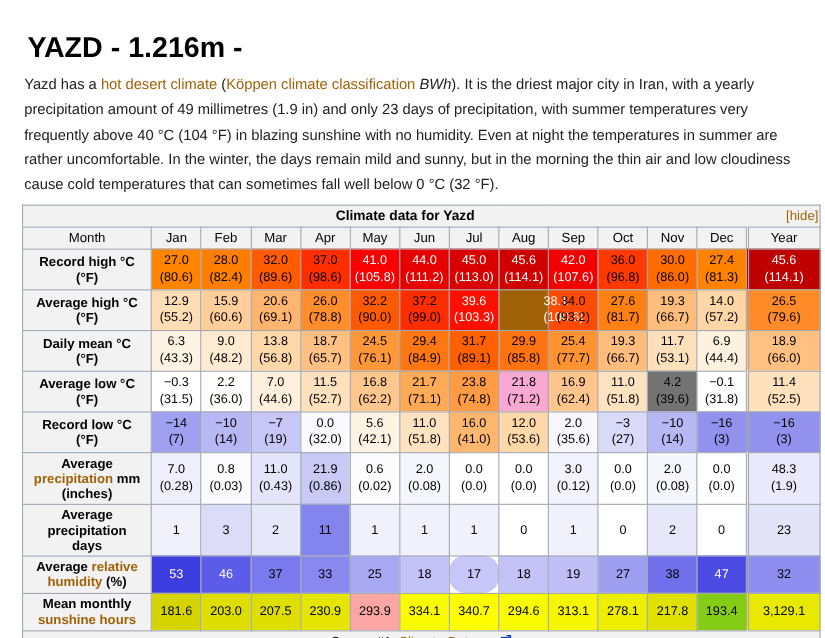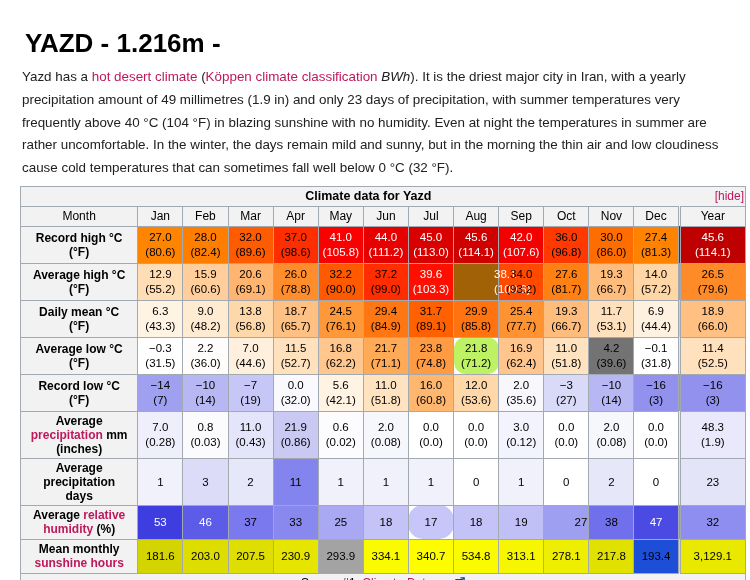--- a/index.html
+++ b/index.html
@@ -1,19 +1,19 @@
 <!DOCTYPE html>
 <html><head>
 <meta charset="utf-8">
 <style>
   html,body{margin:0;padding:0;background:#fff;}
   body{width:750px;height:580px;overflow:hidden;font-family:"Liberation Sans",sans-serif;color:#000;}
   h1.page-title{margin:28px 0 6px 25px;font-size:26px;line-height:30px;font-weight:bold;letter-spacing:0px;}
   p.intro{margin:8px 14px 6px 22px;width:714px;font-size:13.4px;line-height:22.8px;color:#202122;}
-  .lnk{color:#be185d;text-decoration:none;cursor:pointer;}
+  .lnk{color:#a16207;text-decoration:none;cursor:pointer;}
   i{font-style:italic;}
 
   table.climate{border-collapse:collapse;margin:4px 0 0 20px;width:726px;table-layout:fixed;
     text-align:center;background:#fff;border:1px solid #a2a9b1;font-size:11.5px;}
   table.climate th,table.climate td{border:1px solid #a2a9b1;padding:1px 1px;vertical-align:middle;}
   .tbl-title{background:#f2f2f2;font-size:12.5px;font-weight:bold;padding:2px 4px;height:17px;}
   .hide-link{float:right;font-weight:normal;font-size:12px;}
   thead th.mh{background:#f2f2f2;font-size:12px;font-weight:normal;height:17px;}
   tbody th.rl{background:#f2f2f2;font-size:12px;font-weight:bold;line-height:14px;padding:2px 1px;}
   tbody td{line-height:14.5px;}
@@ -125,36 +125,36 @@
       </tr>
       <tr>
         <th class="rl"><span>Average low °C</span><br><span>(°F)</span></th>
         <td style="background: rgb(255, 255, 255);">−0.3<br><span>(31.5)</span></td>
         <td style="background: rgb(254, 253, 251);">2.2<br><span>(36.0)</span></td>
         <td style="background: rgb(255, 240, 222);">7.0<br><span>(44.6)</span></td>
         <td style="background: rgb(255, 225, 189);">11.5<br><span>(52.7)</span></td>
         <td style="background: rgb(255, 198, 142);">16.8<br><span>(62.2)</span></td>
         <td style="background: rgb(255, 170, 87);">21.7<br><span>(71.1)</span></td>
         <td style="background: rgb(255, 156, 67);">23.8<br><span>(74.8)</span></td>
-        <td style="background: #bef264; border-radius: 12px;">21.8<br><span>(71.2)</span></td>
+        <td style="background: #f9a8d4;">21.8<br><span>(71.2)</span></td>
         <td style="background: rgb(255, 197, 141);">16.9<br><span>(62.4)</span></td>
         <td style="background: rgb(255, 226, 192);">11.0<br><span>(51.8)</span></td>
         <td style="background: #737373;">4.2<br><span>(39.6)</span></td>
         <td style="background: rgb(255, 255, 255);">−0.1<br><span>(31.8)</span></td>
         <td class="yearcol" style="background: rgb(255, 225, 190);">11.4<br><span>(52.5)</span></td>
       </tr>
       <tr>
         <th class="rl"><span>Record low °C</span><br><span>(°F)</span></th>
         <td style="background: rgb(160, 160, 241);">−14<br><span>(7)</span></td>
         <td style="background: rgb(183, 183, 244);">−10<br><span>(14)</span></td>
         <td style="background: rgb(199, 199, 247);">−7<br><span>(19)</span></td>
         <td style="background: rgb(250, 250, 254);">0.0<br><span>(32.0)</span></td>
         <td style="background: rgb(255, 243, 228);">5.6<br><span>(42.1)</span></td>
         <td style="background: rgb(255, 226, 192);">11.0<br><span>(51.8)</span></td>
-        <td style="background: rgb(255, 183, 111);">16.0<br><span>(60.8)</span></td>
+        <td style="background: rgb(255, 183, 111);">16.0<br><span>(41.0)</span></td>
         <td style="background: rgb(255, 216, 169);">12.0<br><span>(53.6)</span></td>
         <td style="background: rgb(247, 247, 252);">2.0<br><span>(35.6)</span></td>
         <td style="background: rgb(217, 217, 248);">−3<br><span>(27)</span></td>
         <td style="background: rgb(183, 183, 244);">−10<br><span>(14)</span></td>
         <td style="background: rgb(146, 146, 238);">−16<br><span>(3)</span></td>
         <td class="yearcol" style="background: rgb(146, 146, 238);">−16<br><span>(3)</span></td>
       </tr>
       <tr>
         <th class="rl"><span>Average</span><br><span class="lnk">precipitation</span><span> mm</span><br><span>(inches)</span></th>
         <td style="background: rgb(239, 239, 252);">7.0<br><span>(0.28)</span></td>
@@ -191,39 +191,39 @@
         <th class="rl"><span>Average </span><span class="lnk">relative</span><br><span class="lnk">humidity</span><span> (%)</span></th>
         <td class="wt" style="background: rgb(61, 61, 224);">53</td>
         <td class="wt" style="background: rgb(92, 92, 232);">46</td>
         <td style="background: rgb(122, 122, 238);">37</td>
         <td style="background: rgb(136, 136, 239);">33</td>
         <td style="background: rgb(168, 168, 243);">25</td>
         <td style="background: rgb(195, 195, 248);">18</td>
         <td style="background: rgb(198, 198, 248); border-radius: 15px;">17</td>
         <td style="background: rgb(195, 195, 248);">18</td>
         <td style="background: rgb(192, 192, 247);">19</td>
-        <td style="background: rgb(159, 159, 242); text-align: right;">27</td>
+        <td style="background: rgb(159, 159, 242);">27</td>
         <td style="background: rgb(112, 112, 236);">38</td>
         <td class="wt" style="background: rgb(75, 75, 228);">47</td>
         <td class="yearcol" style="background: rgb(142, 142, 240);">32</td>
       </tr>
       <tr>
         <th class="rl"><span>Mean monthly</span><br><span class="lnk">sunshine hours</span></th>
         <td style="background: rgb(212, 212, 0);">181.6</td>
         <td style="background: rgb(221, 221, 0);">203.0</td>
         <td style="background: rgb(222, 222, 0);">207.5</td>
         <td style="background: rgb(229, 229, 0);">230.9</td>
-        <td style="background: #a3a3a3;">293.9</td>
+        <td style="background: #fca5a5;">293.9</td>
         <td style="background: rgb(251, 251, 0);">334.1</td>
         <td style="background: rgb(253, 253, 0);">340.7</td>
-        <td style="background: rgb(251, 251, 0);">534.8</td>
+        <td style="background: rgb(251, 251, 0);">294.6</td>
         <td style="background: rgb(246, 246, 0);">313.1</td>
         <td style="background: rgb(238, 238, 0);">278.1</td>
         <td style="background: rgb(225, 225, 0);">217.8</td>
-        <td style="background: #1d4ed8;">193.4</td>
+        <td style="background: #84cc16;">193.4</td>
         <td class="yearcol" style="background: rgb(233, 233, 0);">3,129.1</td>
       </tr>
     </tbody>
   <tfoot>
     <tr>
       <td class="src-row" colspan="14">
         <span>Source #1: </span><a class="lnk">Climate-Data.org</a><svg class="extlink-svg" width="10" height="10" viewBox="0 0 12 12">
             <rect x="1" y="3" width="8" height="8" fill="none" stroke="#0645AD" stroke-width="1.2"></rect>
             <path d="M6.5 1h4.5v4.5" fill="none" stroke="#0645AD" stroke-width="1.4"></path>
             <path d="M11 1L5.5 6.5" fill="none" stroke="#0645AD" stroke-width="1.4"></path>

